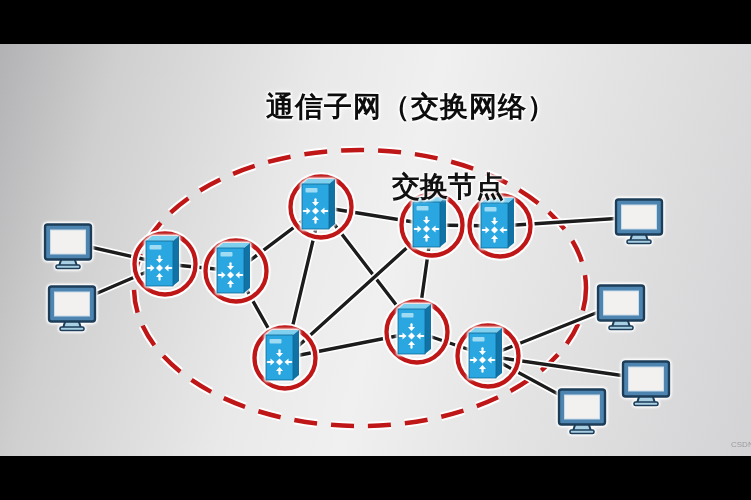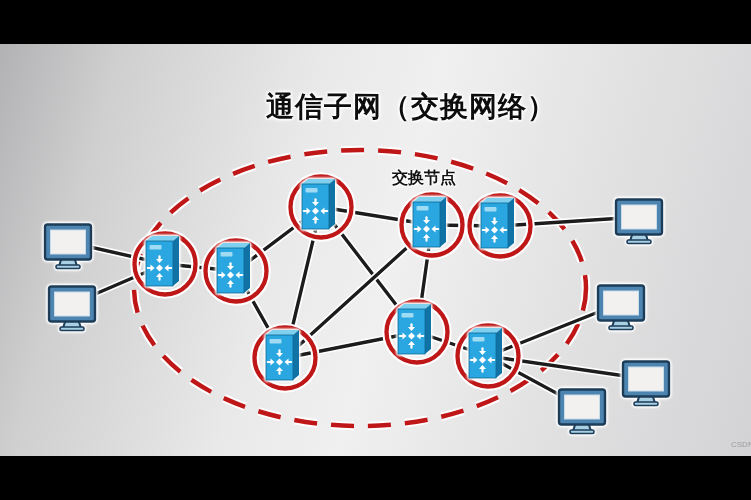--- a/index.html
+++ b/index.html
@@ -15,21 +15,21 @@
   .bar{position:absolute;left:0;width:751px;background:#000;}
   #bar-top{top:0;height:44px;}
   #bar-bottom{top:456px;height:44px;}
   #main-title{
     position:absolute;top:88px;left:411px;transform:translateX(-50%);
     font-size:28px;font-weight:900;color:#0d0d0d;letter-spacing:1px;white-space:nowrap;
     text-shadow:0 0 3px #fff,0 0 6px #fff,1px 1px 2px #fff,-1px -1px 2px #fff,1px -1px 2px #fff,-1px 1px 2px #fff;
   }
   #switch-node-label{
     position:absolute;left:392px;top:168px;
-    font-size:16px;font-weight:900;color:#111;white-space:nowrap;
+    font-size:28px;font-weight:900;color:#111;white-space:nowrap;
     text-shadow:0 0 3px #fff,0 0 5px #fff,1px 1px 2px #fff,-1px -1px 2px #fff;
   }
   #watermark{
     position:absolute;left:731px;top:440px;font-size:8px;color:#9b9b9d;white-space:nowrap;
   }
   .glow{filter:drop-shadow(0 0 1.2px #fff) drop-shadow(0 0 1.2px #fff) drop-shadow(0 0 1px #fff);}
 </style>
 </head>
 <body>
 

